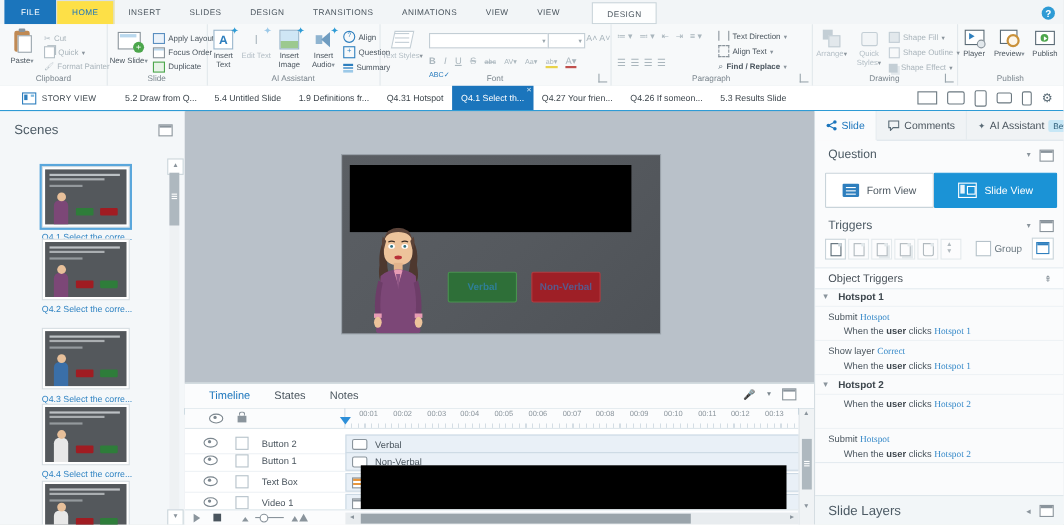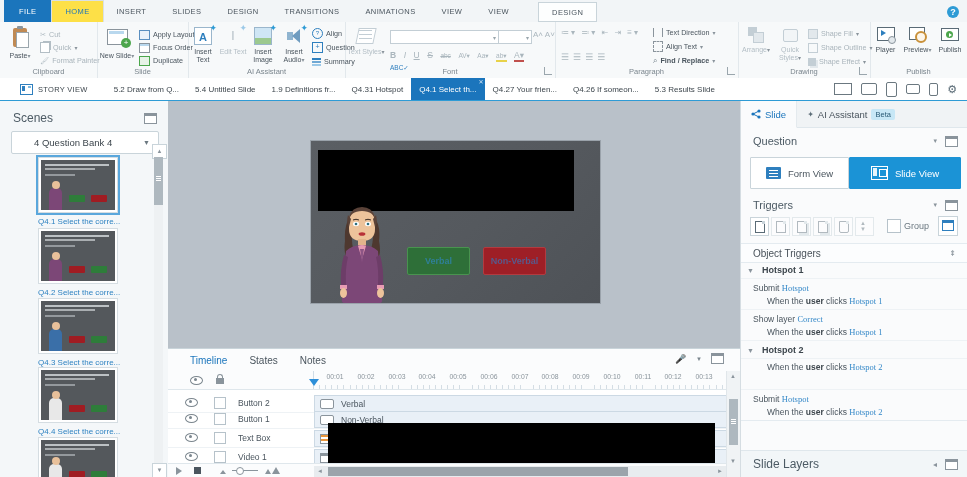--- a/index.html
+++ b/index.html
@@ -411,39 +411,35 @@
       <span class="dev" style="width:9px;height:13px;border-radius:2px;"></span>
       <span class="dev" style="width:12px;height:8px;border-radius:2px;"></span>
       <span class="dev" style="width:7px;height:11px;border-radius:2px;"></span>
       <span style="color:#5a6b76;font-size:11px;">⚙</span>
     </div>
   </div>
 
   <div id="sidebar" class="abs">
     <div id="scenes-title" class="abs">Scenes</div>
     <div class="panelicon abs" style="left:144px;top:12px;"></div>
-    <div id="bank-select" class="abs">
-      <span class="val">4 Question Bank 4</span>
-        <span class="arr">▼</span>
-    </div>
-
-    <div class="thumbwrap" style="top:56px;">
+
+    <div class="thumbwrap" style="top:50px;">
       <div class="thumb sel">
           <div class="mini">
             <span class="l1"></span>
             <span class="l2"></span>
             <span class="l3"></span>
         <span class="chr" style="background:#7c4777;"></span>
             <span class="b1 gbtn"></span>
             <span class="b2 rbtn"></span>
           </div>
         </div>
       <div class="thumblabel">Q4.1 Select the corre...</div>
     </div>
-    <div class="thumbwrap" style="top:127px;">
+    <div class="thumbwrap" style="top:116px;">
       <div class="thumb">
           <div class="mini">
             <span class="l1"></span>
             <span class="l2"></span>
             <span class="l3"></span>
         <span class="chr" style="background:#7c4777;"></span>
             <span class="b1 rbtn"></span>
             <span class="b2 gbtn"></span>
           </div>
         </div>
@@ -638,20 +634,26 @@
     <div id="rtabs">
       <div class="ptab active">
         <svg width="10" height="10" viewBox="0 0 10 10">
           <circle cx="2" cy="5" r="1.6" fill="#1b75bc"></circle>
             <circle cx="8" cy="2" r="1.6" fill="#1b75bc"></circle>
             <circle cx="8" cy="8" r="1.6" fill="#1b75bc"></circle>
           <path d="M2 5 L8 2 M2 5 L8 8" stroke="#1b75bc" stroke-width="1" fill="none"></path>
         </svg>
         <span>Slide</span>
       </div>
+      <div class="ptab">
+        <svg width="11" height="10" viewBox="0 0 11 10">
+          <path d="M1 1 h9 v6 h-5 l-2.5 2.5 v-2.5 h-1.5 Z" fill="none" stroke="#5a6b76" stroke-width="1"></path>
+        </svg>
+        <span>Comments</span>
+      </div>
       <div class="ptab" style="border-right:none;">
         <span style="color:#5a6b76;font-size:8px;">✦</span>
         <span>AI Assistant</span>
         <span class="beta">Beta</span>
       </div>
     </div>
 
     <div class="secthead" style="top:30px;">
       <span class="t">Question</span>
       <span class="icons">

